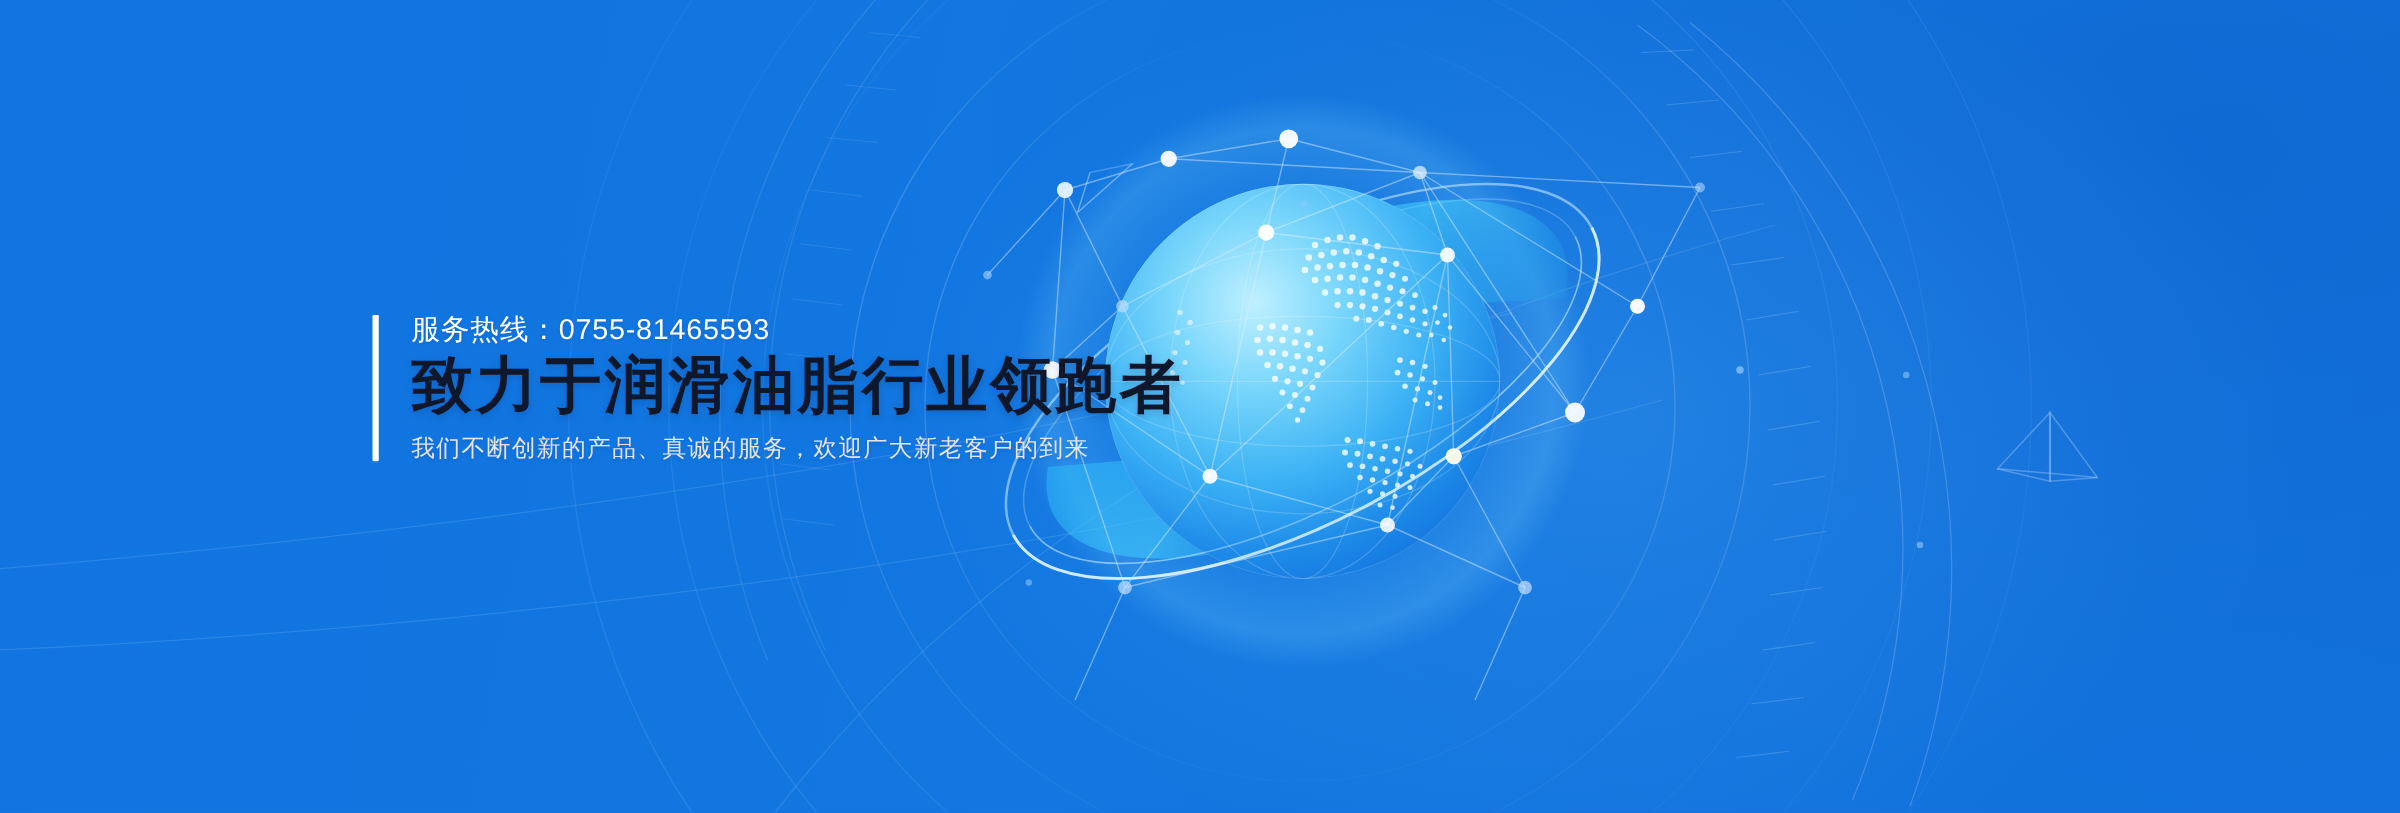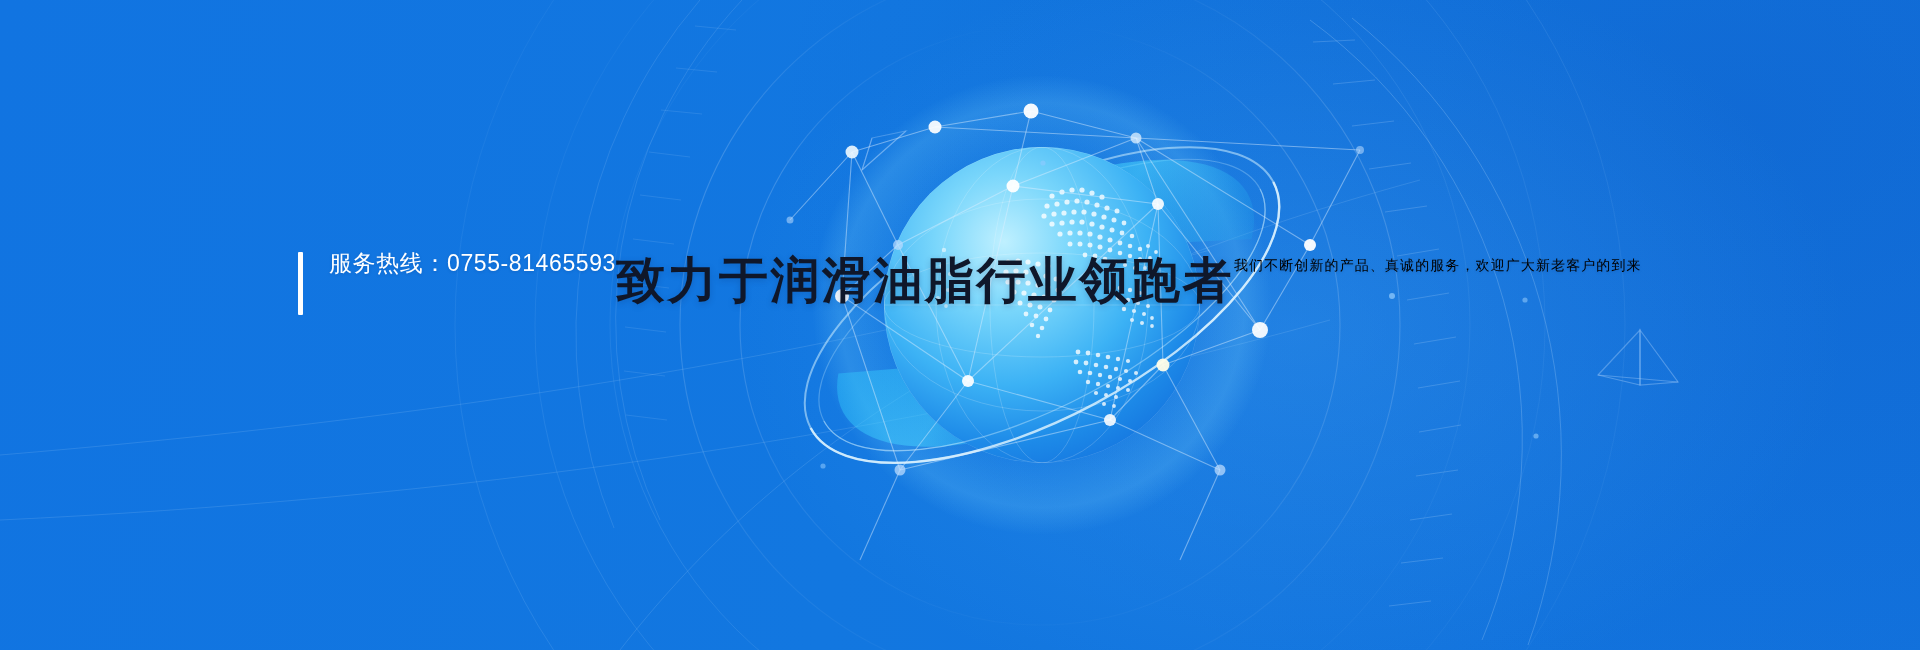--- a/index.html
+++ b/index.html
@@ -27,33 +27,33 @@
 
   
   .hero-text{
     position:absolute;left:298px;top:252px;
     display:flex;align-items:stretch;
   }
   .accent-bar{
     width:5px;background:#ffffff;border-radius:1px;
     margin-right:26px;flex:0 0 auto;
   }
-  .text-col{display:flex;flex-direction:row;justify-content:flex-start;}
+  .text-col{display:flex;flex-direction:column;justify-content:flex-start;}
   .hotline{
     color:#ffffff;font-size:23px;line-height:1;letter-spacing:.6px;
     font-weight:400;margin:0 0 6px 0;white-space:nowrap;
     text-shadow:0 1px 3px rgba(0,40,100,.18);
   }
   .headline{
     color:#0f172a;font-size:49px;line-height:1.16;letter-spacing:2.5px;
     font-weight:700;margin:0 0 6px 0;white-space:nowrap;
     text-shadow:0 2px 6px rgba(0,40,100,.22);
   }
   .subline{
-    color:#000000;font-size:14px;line-height:1;letter-spacing:1.1px;
+    color:#e5e5e5;font-size:19px;line-height:1;letter-spacing:1.1px;
     font-weight:400;margin:6px 0 0 0;white-space:nowrap;
     text-shadow:0 1px 3px rgba(0,40,100,.18);
   }
 </style>
 </head>
 <body>
 
 <div id="banner">
 
   <div class="bg-tint"></div>

